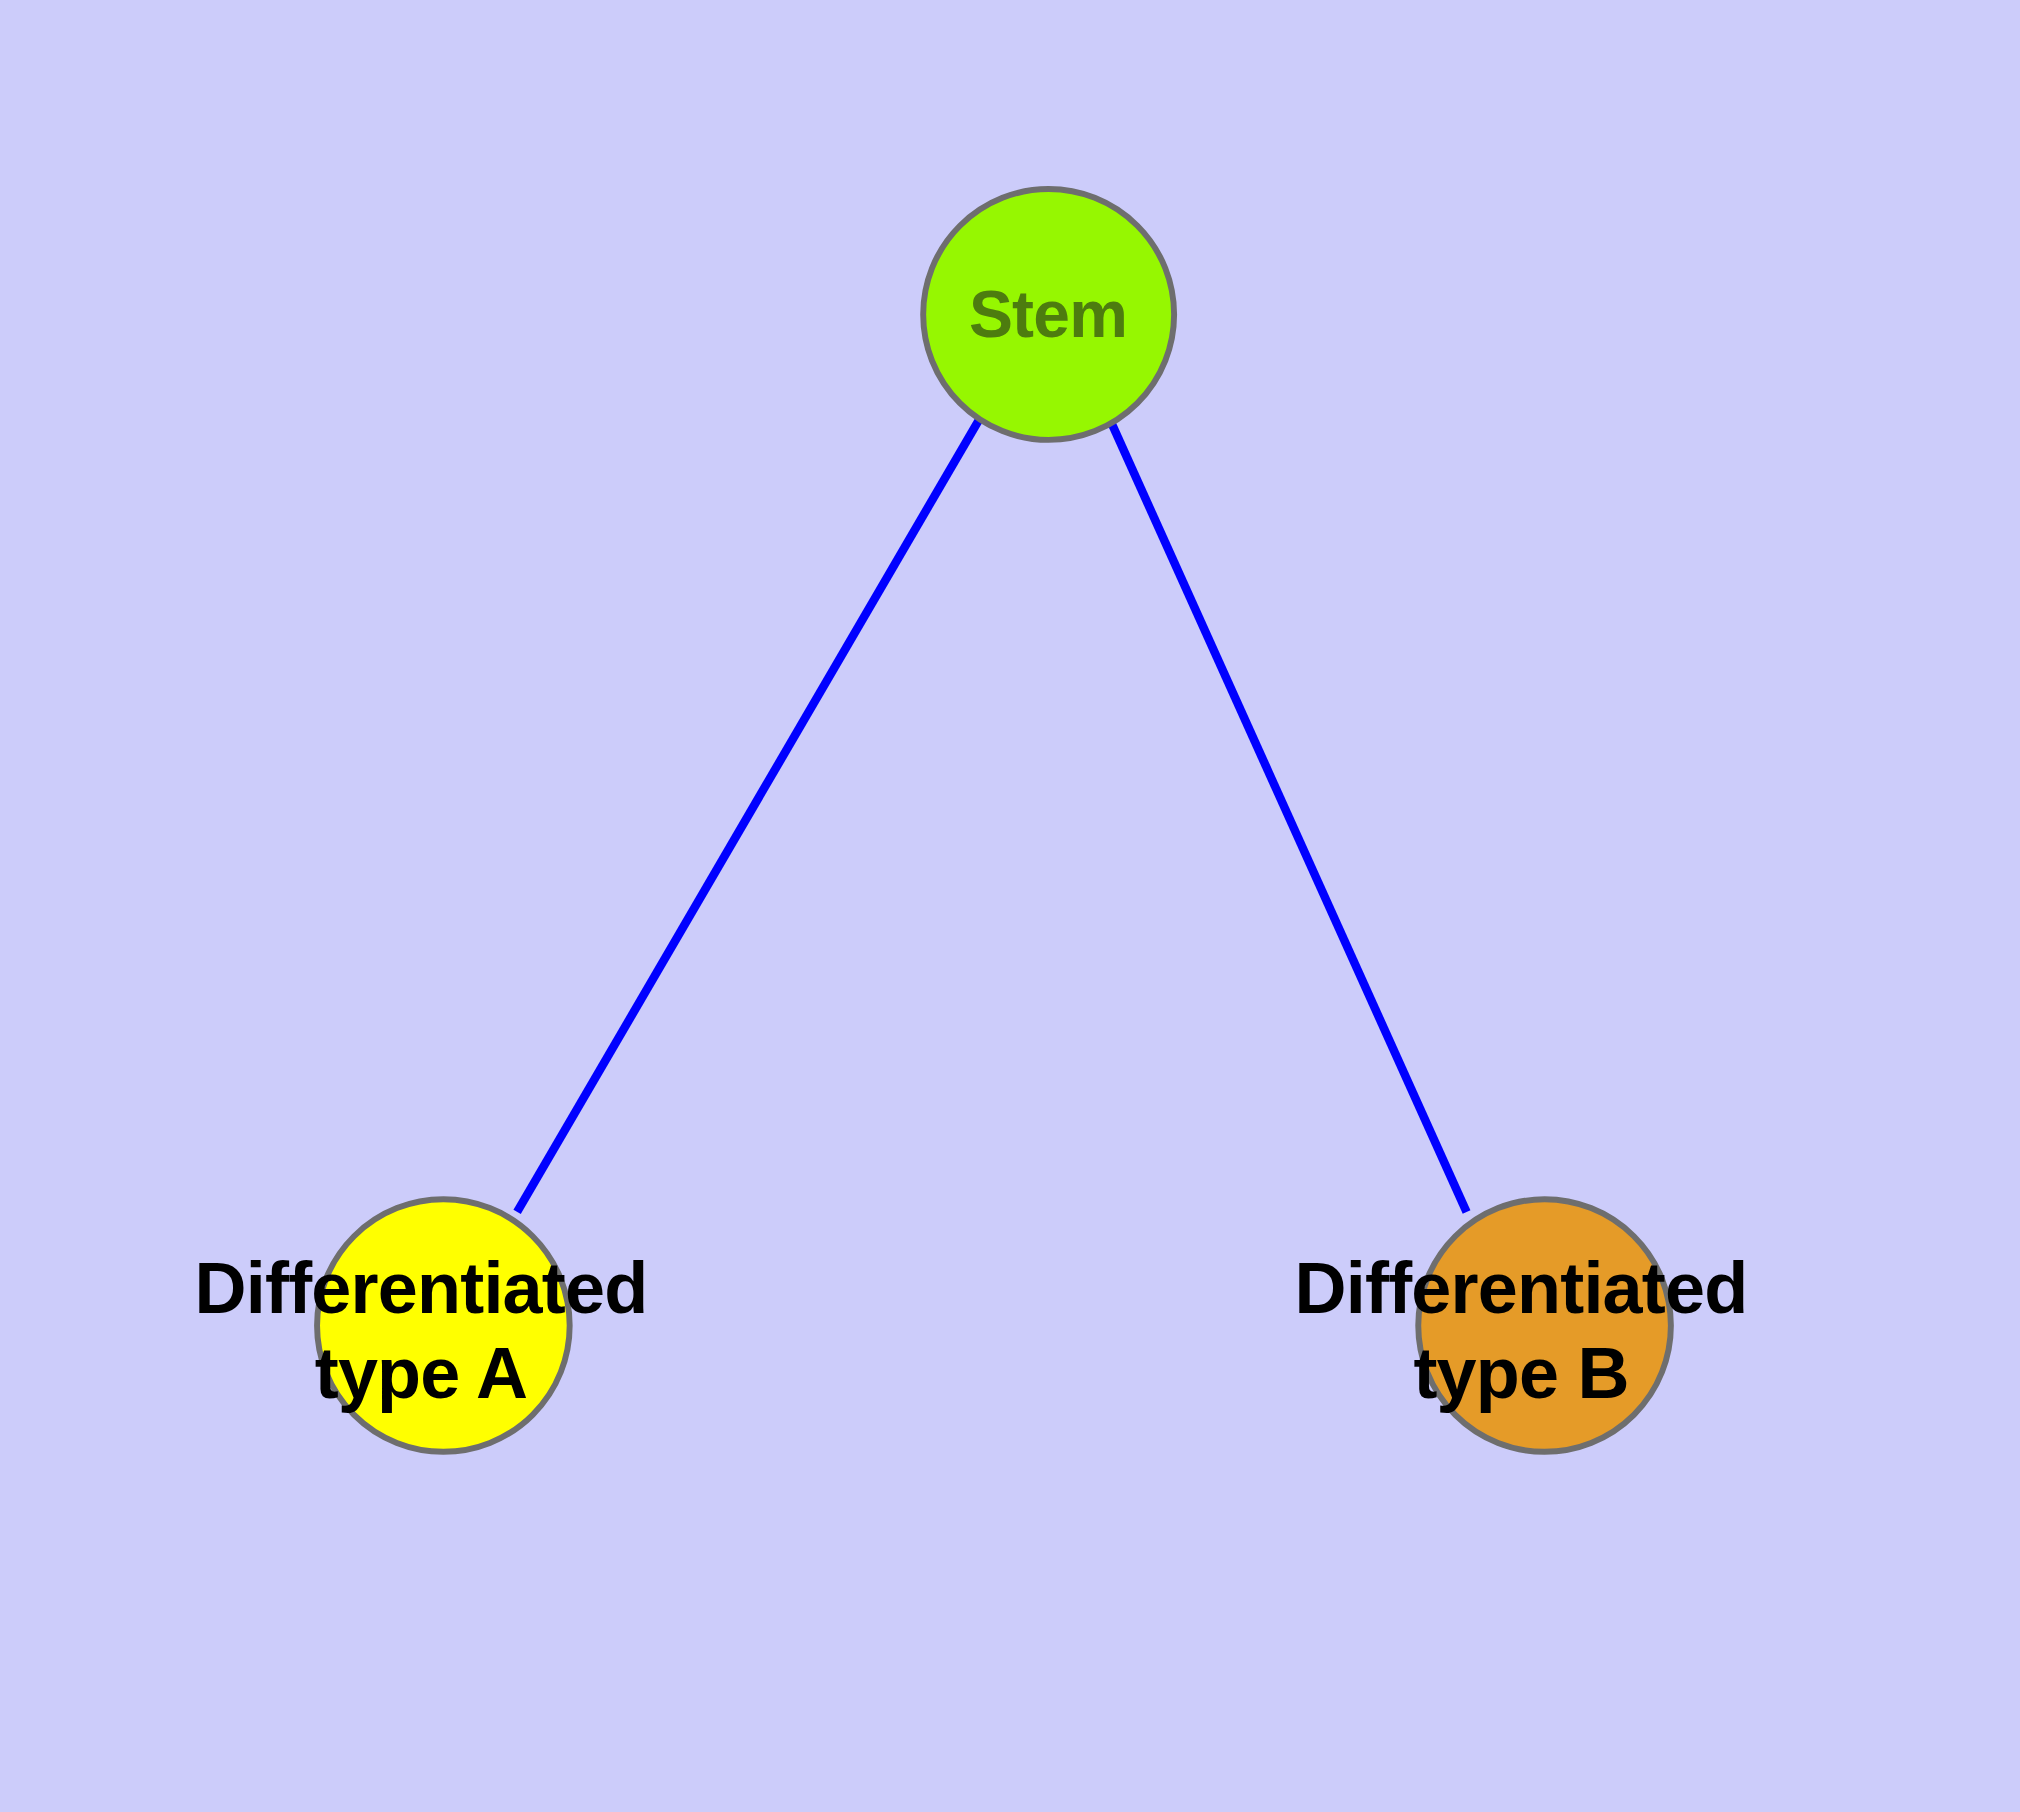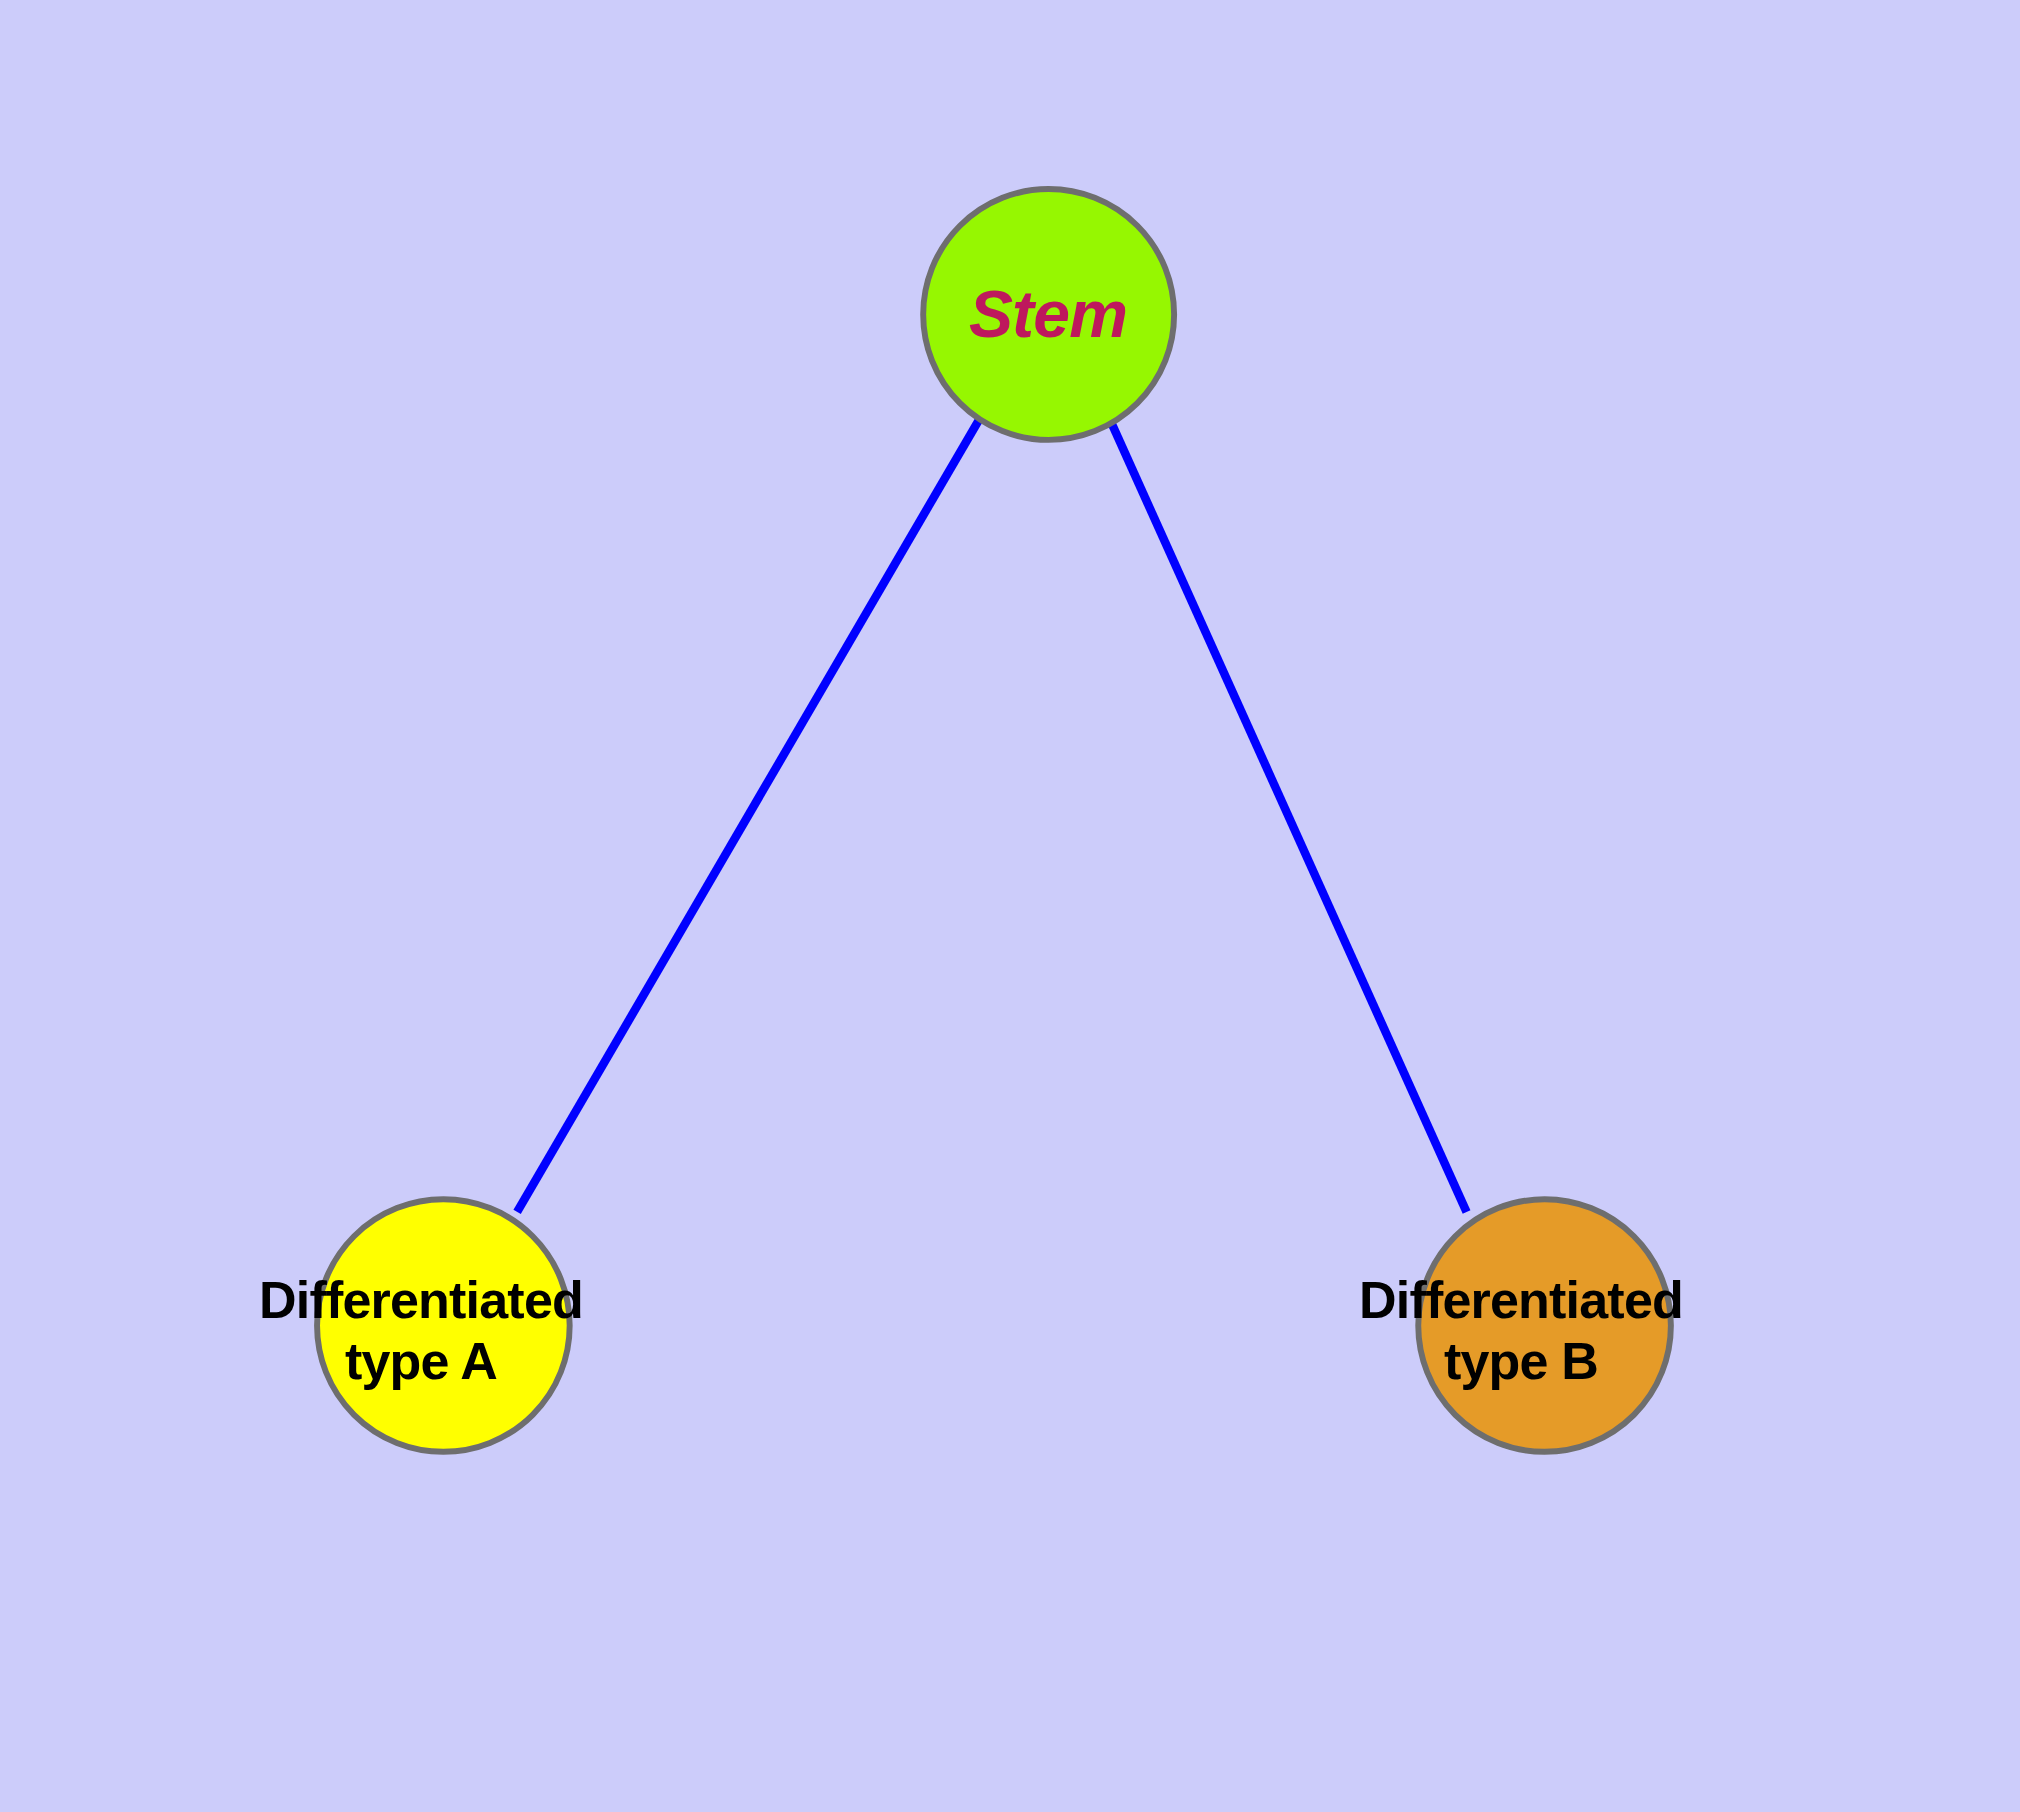--- a/index.html
+++ b/index.html
@@ -36,21 +36,21 @@
     line-height: 1.18;
     white-space: pre;
     pointer-events: none;
     transform: translate(-50%, -50%);
   }
   .node-label.root {
     font-size: 66px;
     letter-spacing: -0.8px;
   }
   .node-label.leaf {
-    font-size: 52px;
+    font-size: 72px;
     letter-spacing: -0.8px;
   }
 </style>
 </head>
 <body>
 
 <div id="canvas" style="width: 2021px; height: 1812px;">
 
   <div id="bg-rect" style="background: rgb(204, 204, 250);"></div>
 
@@ -59,20 +59,20 @@
       <line class="edge" id="edge-0" x1="1155" y1="495" x2="610" y2="1430" stroke="#0000ff" stroke-width="10" stroke-linecap="butt"></line>
       <line class="edge" id="edge-1" x1="1307" y1="490" x2="1730" y2="1430" stroke="#0000ff" stroke-width="10" stroke-linecap="butt"></line>
     </g>
     <g>
       <circle class="node" id="node-0" cx="1237" cy="371" r="148" fill="#96f701" stroke="#6e6e6e" stroke-width="7"></circle>
       <circle class="node" id="node-1" cx="523" cy="1564" r="149" fill="#ffff00" stroke="#6e6e6e" stroke-width="7"></circle>
       <circle class="node" id="node-2" cx="1822" cy="1564" r="149" fill="#e59b28" stroke="#6e6e6e" stroke-width="7"></circle>
     </g>
   </svg>
 
-  <div class="node-label root" id="label-0" style="left: 1048px; top: 315px; color: #be185d; font-style: italic;">Stem</div>
+  <div class="node-label root" id="label-0" style="left: 1048px; top: 315px; color: #4d7c0f;">Stem</div>
   <div class="node-label leaf" id="label-1" style="left: 421px; top: 1331px; color: rgb(0, 0, 0);">Differentiated
 type A</div>
   <div class="node-label leaf" id="label-2" style="left: 1521px; top: 1331px; color: rgb(0, 0, 0);">Differentiated
 type B</div>
 
 </div>
 
 
 </body></html>

